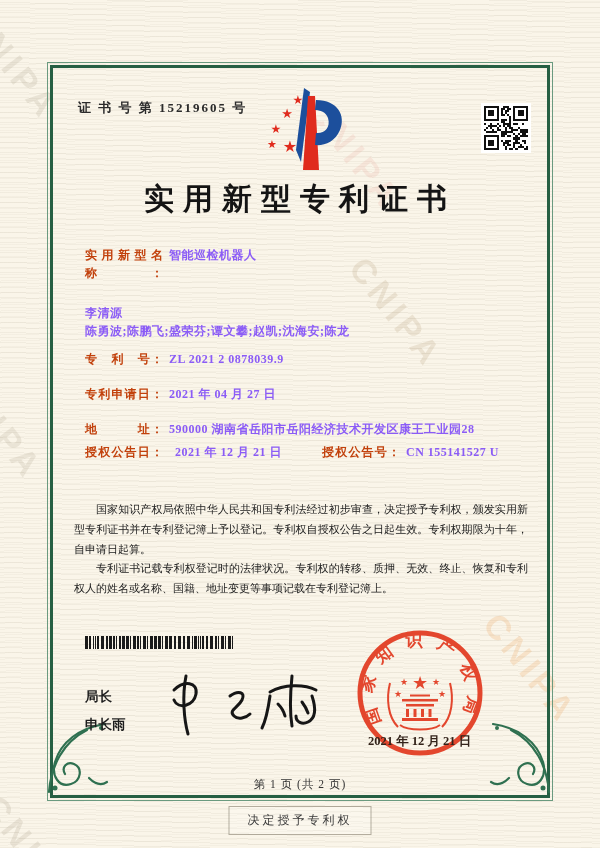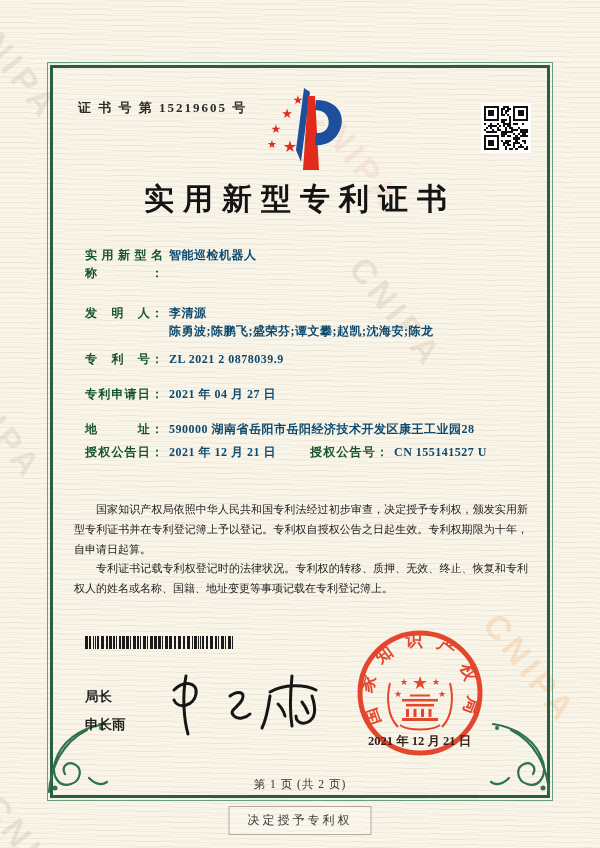--- a/index.html
+++ b/index.html
@@ -26,26 +26,26 @@
   .logo{position:absolute;left:252px;top:88px;}
   .qr{position:absolute;left:481px;top:103px;width:50px;height:50px;background:#fff;padding:3px;box-sizing:border-box;}
   .title{
     position:absolute;left:0;top:179px;width:100%;text-align:center;
     font-size:30px;font-weight:700;letter-spacing:9px;color:#141414;
   }
   .fields{position:absolute;left:85px;top:246px;width:446px;font-size:12px;line-height:18px;}
   .frow{display:flex;gap:6px;}
   .flabel{
     display:inline-block;width:78px;flex:0 0 78px;
-    text-align:justify;text-align-last:justify;font-weight:600;color:#14532d;
-  }
-  .fval{font-weight:600;color:#0c4a6e;letter-spacing:.5px;}
+    text-align:justify;text-align-last:justify;font-weight:600;color:#c2410c;
+  }
+  .fval{font-weight:600;color:#8b5cf6;letter-spacing:.5px;}
   .mb22{margin-bottom:22px}.mb10{margin-bottom:10px}.mb17{margin-bottom:17px}
   .mb13{margin-bottom:13px}.mb5{margin-bottom:5px}
-  .grant-row{display:flex;gap:6px;}
+  .grant-row{display:flex;gap:12px;}
   .grant-right{margin-left:28px;display:flex;gap:6px;}
   .legal{position:absolute;left:74px;top:500px;width:454px;font-size:11px;line-height:1.8;color:#222;text-align:justify;}
   .legal p{margin:0;text-indent:2em;}
   .barcode{position:absolute;left:85px;top:636px;width:154px;height:13px;display:flex;align-items:stretch;}
   .barcode span{display:block;height:100%;}
   .signer-title{position:absolute;left:85px;top:688px;font-size:13.5px;font-weight:600;}
   .signer-name{position:absolute;left:85px;top:716px;font-size:13.5px;font-weight:600;}
   .signature{position:absolute;left:158px;top:666px;}
   .seal{position:absolute;left:352px;top:625px;opacity:.93;}
   .seal-date{
@@ -261,21 +261,20 @@
   <div class="title">实用新型专利证书</div>
 
   <div class="fields">
     <div class="frow mb22">
       <span class="flabel">实用新型名称：</span>
       <div class="fval">
         <div>智能巡检机器人</div>
       </div>
     </div>
     <div class="frow mb10">
-      <span class="flabel">发　明　人：</span>
       <div class="fval">
         <div>李清源</div>
         <div>陈勇波;陈鹏飞;盛荣芬;谭文攀;赵凯;沈海安;陈龙</div>
       </div>
     </div>
     <div class="frow mb17">
       <span class="flabel">专　利　号：</span>
       <div class="fval">
         <div>ZL 2021 2 0878039.9</div>
       </div>

